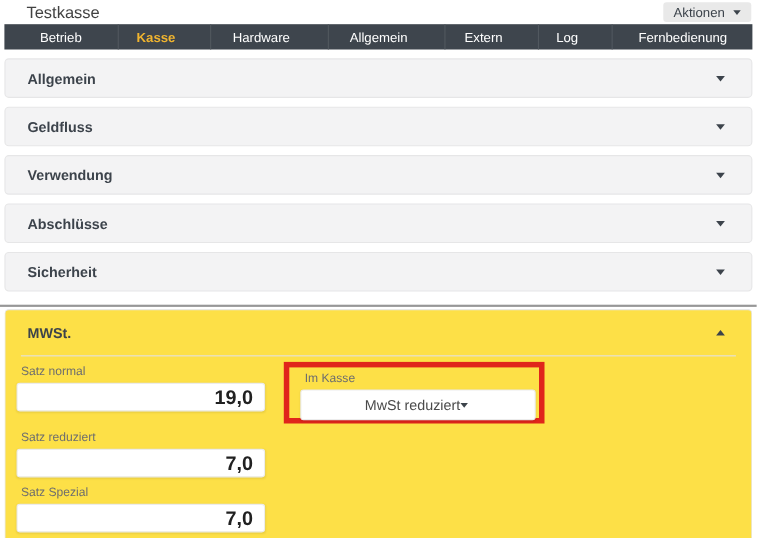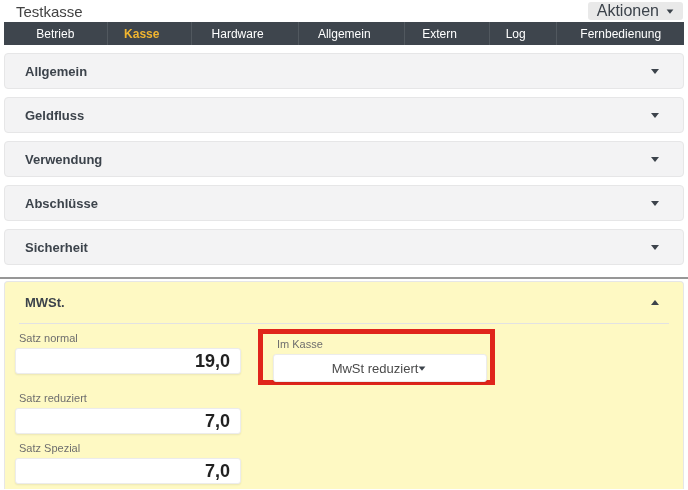--- a/index.html
+++ b/index.html
@@ -1,23 +1,23 @@
 <!DOCTYPE html>
 <html><head>
 <meta charset="utf-8">
 <style>
   * { margin: 0; padding: 0; box-sizing: border-box; }
   html, body { width: 688px; height: 490px; background: #ffffff; overflow: hidden; }
   body { font-family: "Liberation Sans", sans-serif; position: relative; }
 
   
   .titlebar { position: absolute; top: 0; left: 0; right: 0; height: 22px; }
-  .page-title { position: absolute; left: 16px; top: 3px; font-size: 15px; color: #424242; }
+  .page-title { position: absolute; left: 24px; top: 3px; font-size: 15px; color: #424242; }
   .actions-btn { position: absolute; right: 5px; top: 2px; height: 18px; background: #e9e9e9;
-                 border: none; border-radius: 3px; padding: 0 9px; font-size: 16px; color: #3c434b;
+                 border: none; border-radius: 3px; padding: 0 9px; font-size: 12px; color: #3c434b;
                  display: inline-flex; align-items: center; gap: 7px; cursor: pointer;
                  font-family: "Liberation Sans", sans-serif; }
   .caret-down { width: 0; height: 0; border-left: 4px solid transparent; border-right: 4px solid transparent;
                 border-top: 5px solid #3c434b; display: inline-block; }
   .caret-up { width: 0; height: 0; border-left: 4px solid transparent; border-right: 4px solid transparent;
               border-bottom: 5px solid #3c434b; display: inline-block; }
   .caret-sm { transform: scale(.85); }
 
   
   .navbar { position: absolute; top: 22px; left: 4px; right: 4px; height: 23px;
@@ -30,21 +30,21 @@
   
   .sections { position: absolute; top: 53px; left: 4px; right: 4px; }
   .acc { height: 36px; background: #f3f3f4; border: 1px solid #e6e6e7; border-radius: 4px;
          margin-bottom: 8px; display: flex; align-items: center; justify-content: space-between;
          padding: 0 24px 0 20px; cursor: pointer; }
   .acc-title { font-size: 13px; font-weight: bold; color: #3c434b; }
 
   .section-divider { height: 0; border-top: 2px solid #979797; margin: 12px -4px 2px -4px; }
 
   
-  .mwst { position: relative; height: 208px; background: #fef9c3;
+  .mwst { position: relative; height: 208px; background: #fde047;
           border: 1px solid #e6e6e7; border-radius: 4px 4px 0 0; border-bottom: none; }
   .mwst-header { height: 41px; display: flex; align-items: center; justify-content: space-between;
                  padding: 0 24px 0 20px; cursor: pointer; }
   .mwst-divider { border-top: 1px solid #e2e2e3; margin: 0 14px; }
 
   .field-group { position: absolute; width: 226px; left: 10px; }
   .field-label { font-size: 11px; color: #6e6e6e; display: block; margin-bottom: 4px; padding-left: 4px; }
   .field-input { width: 226px; height: 26px; background: #ffffff; border: 1px solid #ececec;
                  border-radius: 3px; box-shadow: 0 1px 2px rgba(0,0,0,.08); text-align: right;
                  padding-right: 10px; font-size: 18px; font-weight: bold; color: #212121;

